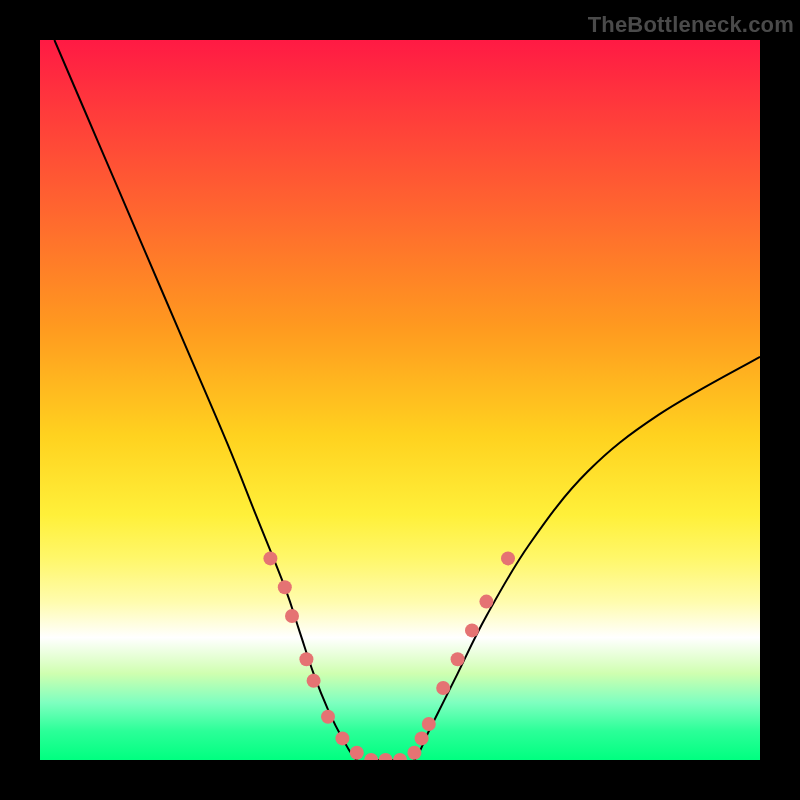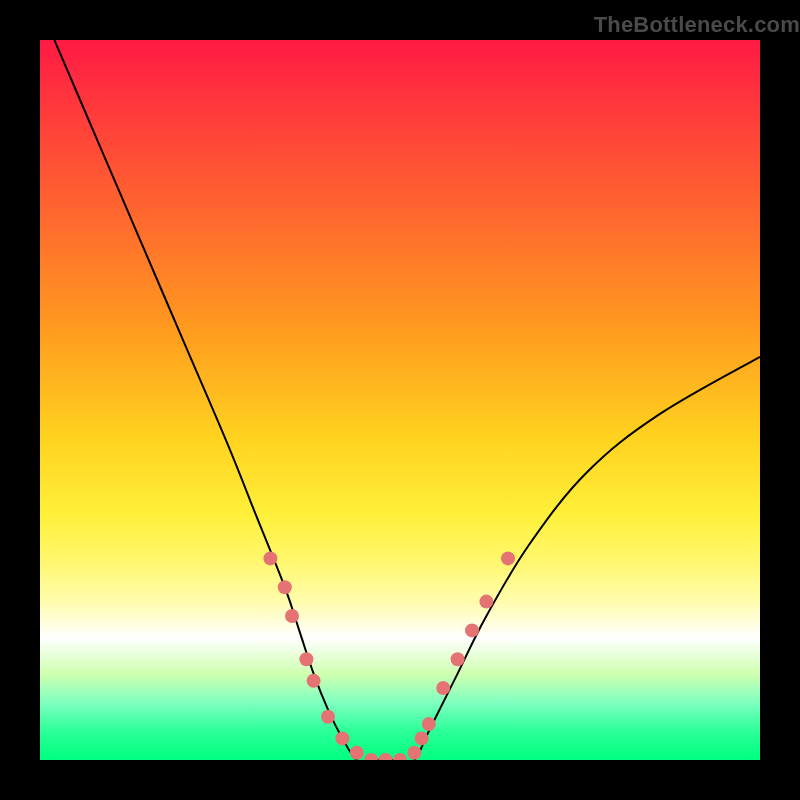--- a/index.html
+++ b/index.html
@@ -35,21 +35,21 @@
       #ffffff 83%,
       #cfffb0 88%,
       #7fffc0 92%,
       #2bff98 96%,
       #00ff80 100%
     );
   }
   .watermark {
     position: absolute;
     top: 12px;
-    right: 0;
+    right: 6px;
     color: #4a4a4a;
     font-size: 22px;
     font-weight: 600;
     letter-spacing: 0.2px;
     user-select: none;
   }
   svg.curves {
     position: absolute;
     inset: 0;
     width: 720px;

